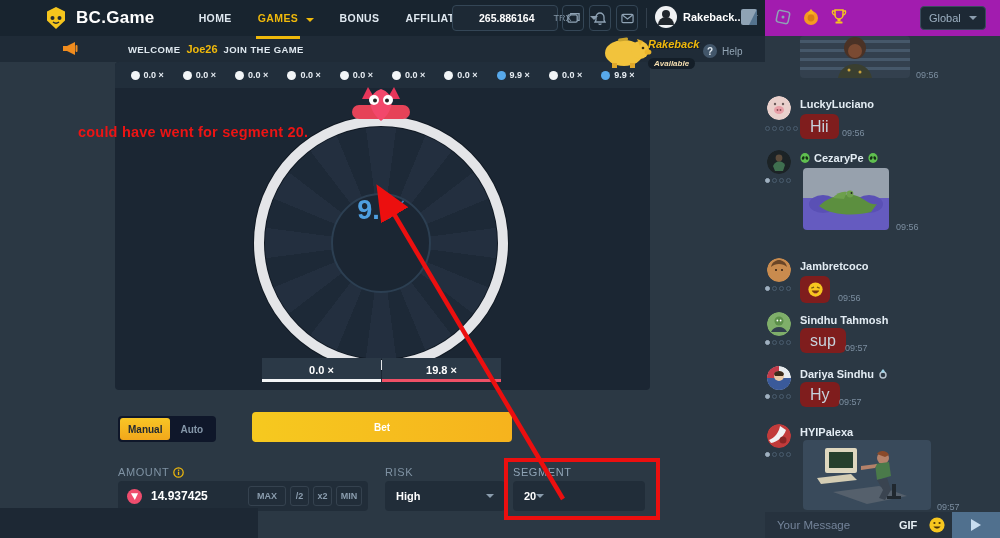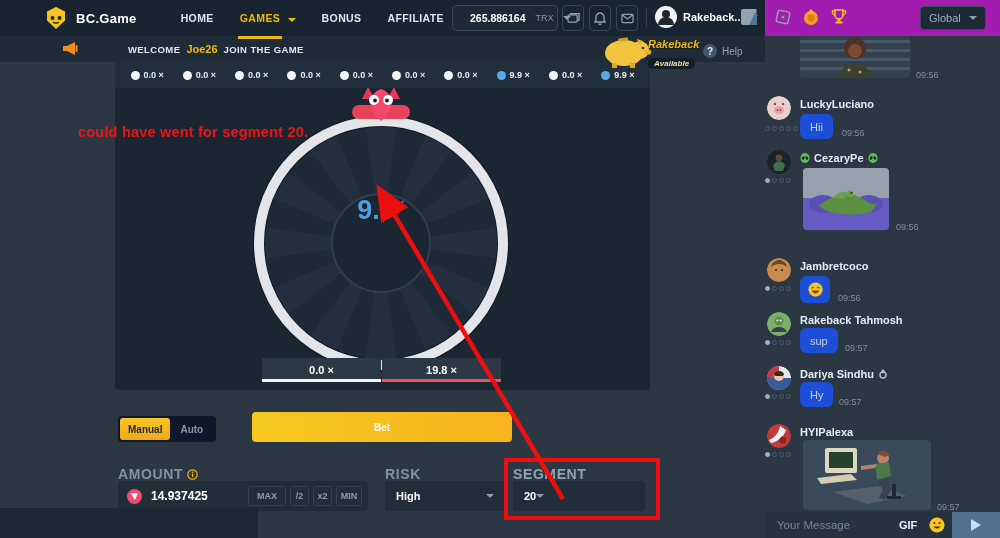--- a/index.html
+++ b/index.html
@@ -4,21 +4,21 @@
 <style>
   *{margin:0;padding:0;box-sizing:border-box}
   html,body{width:1000px;height:538px;overflow:hidden;background:#2b3844;
     font-family:"Liberation Sans",sans-serif;-webkit-font-smoothing:antialiased}
   .abs{position:absolute}
   .flex{display:flex;align-items:center}
   #stage{position:relative;width:1000px;height:538px;background:#2b3844}
 
   
   #navbar{left:0;top:0;width:765px;height:36px;background:#18242f;z-index:5}
-  .brand-text{font-size:13px;font-weight:bold;color:#fff;letter-spacing:.3px}
+  .brand-text{font-size:17px;font-weight:bold;color:#fff;letter-spacing:.3px}
   .nav-item{font-size:10.5px;font-weight:bold;color:#dfe8f0;margin-right:26px;letter-spacing:.4px;cursor:pointer}
   .nav-item.active{color:#f0b90b}
   .caret{width:0;height:0;border-left:4px solid transparent;border-right:4px solid transparent;border-top:4px solid #8b9dae;display:inline-block}
   .caret.yellow{border-top-color:#f0b90b}
   .pill{border:1px solid #344656;border-radius:4px;background:#1d2935}
   .icon-btn{border:1px solid #344656;border-radius:4px;display:flex;align-items:center;justify-content:center;cursor:pointer}
 
   
   #chat-header{left:765px;top:0;width:242px;height:36px;background:#a21caf;z-index:5}
 
@@ -51,36 +51,36 @@
   
   #mode-toggle{left:118px;top:416px;width:98px;height:26px;background:#0f172a;border-radius:4px;display:flex;align-items:center;padding:2px;z-index:3}
   #mode-manual{height:22px;padding:0 8px;border-radius:3px;background:linear-gradient(180deg,#f8c625,#f2a71b);
     color:#232a32;font-size:10px;font-weight:bold;display:flex;align-items:center;cursor:pointer}
   #mode-auto{color:#8496a8;font-size:10px;font-weight:bold;padding:0 10px;cursor:pointer}
   #bet-button{left:252px;top:412px;width:260px;height:30px;border-radius:4px;
     background:linear-gradient(90deg,#f6c91f,#f6b31d);display:flex;align-items:center;justify-content:center;
     color:#fff;font-size:10px;font-weight:bold;cursor:pointer;z-index:3}
 
   
-  .field-label{font-size:14px;font-weight:bold;color:#7f92a3;letter-spacing:.6px}
+  .field-label{font-size:11px;font-weight:normal;color:#7f92a3;letter-spacing:.6px}
   .field{background:#212d39;border-radius:4px;display:flex;align-items:center;cursor:pointer}
   .small-btn{border:1px solid #35424f;border-radius:3px;color:#8b9dae;font-size:9px;font-weight:bold;
     display:flex;align-items:center;justify-content:center;height:20px;cursor:pointer}
   .field-value{font-size:12px;font-weight:bold;color:#fff}
 
   
   #annotation-text{left:78px;top:124px;font-size:14.5px;color:#ec1414;z-index:8;font-weight:bold;letter-spacing:.2px}
   #segment-red-box{left:504px;top:458px;width:156px;height:62px;border:4px solid #ec0f0f;z-index:8}
   #arrow-overlay{left:0;top:0;width:1000px;height:538px;z-index:7;pointer-events:none}
 
   
   #chat-panel{left:765px;top:36px;width:235px;height:476px;background:#2b3844;z-index:2}
   .chat-name{font-size:11px;font-weight:bold;color:#e3ecf3;cursor:pointer}
   .chat-time{font-size:9px;color:#7c8ea0}
-  .bubble{background:#1d4ed8;border-radius:6px;color:#c6d2dc;font-size:11px;display:inline-flex;
+  .bubble{background:#7f1d1d;border-radius:6px;color:#c6d2dc;font-size:16px;display:inline-flex;
     align-items:center;justify-content:center;padding:6px 10px}
   .avatar{width:24px;height:24px;border-radius:50%;overflow:hidden;cursor:pointer}
   .badge-row{display:flex;gap:2px;align-items:center}
   .badge-dot{width:5px;height:5px;border-radius:50%;border:1px solid #4a5c6e}
   .badge-dot.filled{background:#9fb0c0;border-color:#9fb0c0}
   .gif-box{border-radius:4px;overflow:hidden;cursor:pointer;display:block}
 
   #chat-input-bar{left:765px;top:512px;width:235px;height:26px;background:#26323e;display:flex;align-items:center;z-index:3}
   #chat-input{background:transparent;border:none;outline:none;color:#c6d2dc;font-size:11.5px;width:118px;margin-left:12px;font-family:"Liberation Sans",sans-serif}
   #chat-input::placeholder{color:#74849a}
@@ -110,21 +110,21 @@
       <span class="nav-item active" style="position:relative">
         <span>GAMES</span>
         <span class="caret yellow" style="margin-left:4px"></span>
         <span class="abs" style="left:-2px;top:24px;width:44px;height:3px;background:#f0b90b"></span>
       </span>
       <span class="nav-item">BONUS</span>
       <span class="nav-item">AFFILIATE</span>
       <span class="nav-item">FORUM</span>
     </div>
 
-    <div class="abs pill flex" style="left:452px;top:5px;width:106px;height:26px;padding:0 7px;gap:10px">
+    <div class="abs pill flex" style="left:452px;top:5px;width:106px;height:26px;padding:0 7px;gap:19px">
       <svg width="13" height="13" viewBox="0 0 13 13">
         <circle cx="6.5" cy="6.5" r="6.5" fill="#ef4d6e"></circle>
           <path d="M3.4 3.6h6.2L6.8 9.6z" fill="#fff"></path>
       </svg>
       <span style="font-size:10.5px;font-weight:bold;color:#fff">265.886164</span>
       <span style="font-size:9px;color:#8496a6">TRX</span>
       <span class="caret"></span>
     </div>
 
     <div class="abs icon-btn" style="left:562px;top:5px;width:22px;height:26px">
@@ -445,21 +445,21 @@
     </div>
     <div class="abs chat-time" style="left:73px;top:257px">09:56</div>
 
     <svg class="abs avatar" style="left:2px;top:276px" viewBox="0 0 24 24">
       <circle cx="12" cy="12" r="12" fill="#7fae6a"></circle>
         <circle cx="12" cy="9" r="4.5" fill="#5c8f4a"></circle>
       <circle cx="10.4" cy="8.5" r="0.9" fill="#fff"></circle>
         <circle cx="13.6" cy="8.5" r="0.9" fill="#fff"></circle>
       <path d="M4 20a9 9 0 0 1 16 0z" fill="#32404e"></path>
     </svg>
-    <span class="abs chat-name" style="left:35px;top:278px">Rakeback Tahmosh</span>
+    <span class="abs chat-name" style="left:35px;top:278px">Sindhu Tahmosh</span>
     <div class="abs badge-row" style="left:0;top:304px">
       <span class="badge-dot filled"></span>
         <span class="badge-dot"></span>
         <span class="badge-dot"></span>
         <span class="badge-dot"></span>
     </div>
     <div class="abs bubble" style="left:35px;top:292px;height:25px">sup</div>
     <span class="abs chat-time" style="left:80px;top:307px">09:57</span>
 
     <svg class="abs avatar" style="left:2px;top:330px" viewBox="0 0 24 24">

